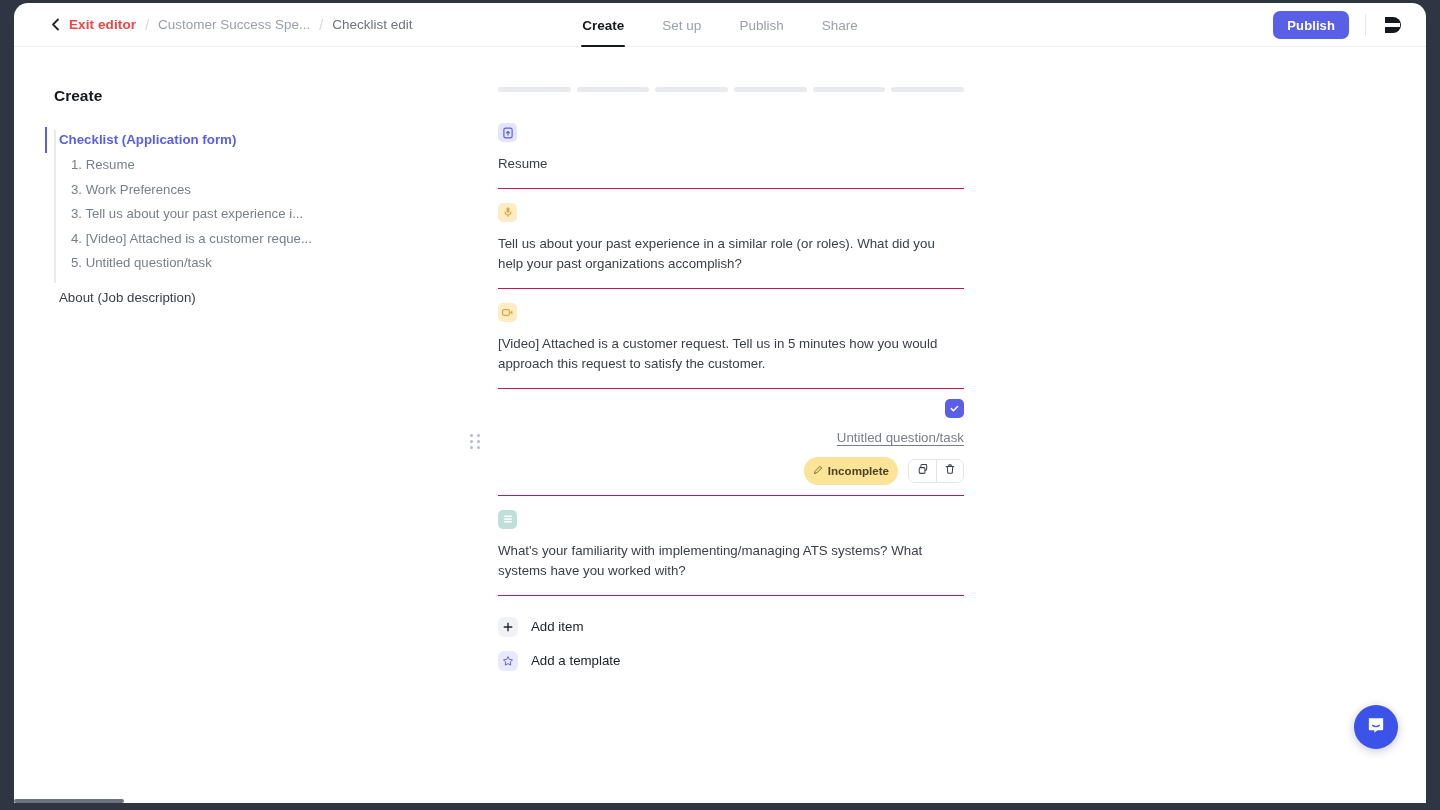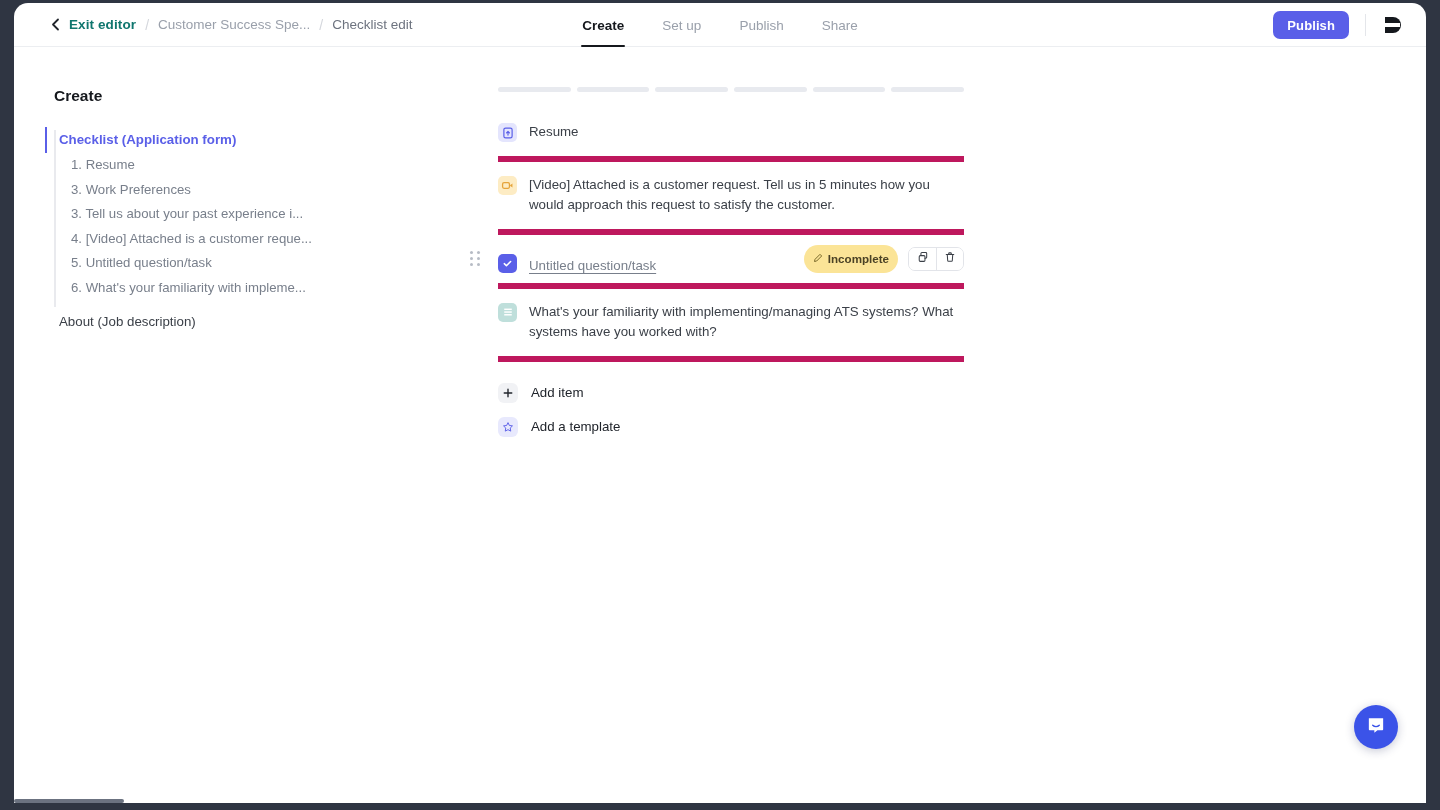--- a/index.html
+++ b/index.html
@@ -33,21 +33,21 @@
     white-space: nowrap;
   }
   .chev-back {
     width: 14px; height: 14px;
     display: inline-flex; align-items: center; justify-content: center;
     color: #20242b;
     margin-right: -2px;
   }
   .chev-back svg { display: block; }
   .exit-editor {
-    font-size: 13.5px; font-weight: bold; color: #0f766e; letter-spacing: .1px;
+    font-size: 13.5px; font-weight: bold; color: #ef4444; letter-spacing: .1px;
   }
   .crumb-sep { color: #d4d7dd; font-size: 14px; }
   .crumb-muted { color: #9aa0ab; font-size: 13.5px; }
   .crumb-current { color: #6d737f; font-size: 13.5px; }
 
   .tabs {
     position: absolute; left: 0; right: 0; top: 0;
     height: 44px;
     display: flex; align-items: center; justify-content: center;
     gap: 36px;
@@ -149,23 +149,24 @@
   .progress .seg {
     flex: 1; height: 5px; border-radius: 3px; background: #e8eaef;
   }
 
   
   .todo-row {
     position: relative;
     display: flex; align-items: flex-start;
     gap: 12px;
     padding: 13px 0 13px 0;
-    border-bottom: 6px solid #be185d;
+    border-bottom: 1px solid #be185d;
     min-height: 41px;
     cursor: pointer;
+    flex-direction: column;
   }
   .todo-row .icon-box {
     width: 19px; height: 19px; border-radius: 5px;
     flex: 0 0 19px;
     display: flex; align-items: center; justify-content: center;
     margin-top: 1px;
   }
   .icon-indigo { background: #e4e5fd; color: #5a5fe8; }
   .icon-amber  { background: #fdecc4; color: #e5a43b; }
   .icon-teal   { background: #bfdfdb; color: #ffffff; }
@@ -299,21 +300,20 @@
       <div class="sidebar-title">Create</div>
 
       <div class="nav-group">
         <div class="nav-item-main">Checklist (Application form)</div>
         <div class="sub-list">
           <div class="nav-sub">1. Resume</div>
           <div class="nav-sub">3. Work Preferences</div>
           <div class="nav-sub">3. Tell us about your past experience i...</div>
           <div class="nav-sub">4. [Video] Attached is a customer reque...</div>
           <div class="nav-sub">5. Untitled question/task</div>
-          <div class="nav-sub">6. What's your familiarity with impleme...</div>
         </div>
         <div class="nav-item-about">About (Job description)</div>
       </div>
     </div>
 
     <div class="main">
 
 
       <div class="progress">
         <span class="seg"></span>
@@ -330,20 +330,30 @@
           <span class="icon-box icon-indigo">
             <svg width="12" height="12" viewBox="0 0 14 14" fill="none">
               <rect x="2.2" y="1.2" width="9.6" height="11.6" rx="2" stroke="currentColor" stroke-width="1.4"></rect>
               <path d="M7 9.4V5.2M7 5.2L5.3 6.9M7 5.2L8.7 6.9" stroke="currentColor" stroke-width="1.4" stroke-linecap="round" stroke-linejoin="round"></path>
             </svg>
           </span>
           <span class="todo-text">Resume</span>
         </div>
 
 
+        <div class="todo-row">
+          <span class="icon-box icon-amber">
+            <svg width="12" height="12" viewBox="0 0 14 14" fill="none">
+              <rect x="5.3" y="1.8" width="3.4" height="6" rx="1.7" fill="currentColor"></rect>
+              <path d="M3.6 7.1a3.4 3.4 0 0 0 6.8 0" stroke="currentColor" stroke-width="1.3" stroke-linecap="round"></path>
+              <path d="M7 10.6v1.6" stroke="currentColor" stroke-width="1.3" stroke-linecap="round"></path>
+            </svg>
+          </span>
+          <span class="todo-text">Tell us about your past experience in a similar role (or roles). What did you help your past organizations accomplish?</span>
+        </div>
 
         <div class="todo-row">
           <span class="icon-box icon-amber">
             <svg width="13" height="13" viewBox="0 0 14 14" fill="none">
               <rect x="1.7" y="4" width="7.4" height="6" rx="1.6" stroke="currentColor" stroke-width="1.4"></rect>
               <path d="M9.8 6.6l2.5-1.7v4.2l-2.5-1.7z" fill="currentColor"></path>
             </svg>
           </span>
           <span class="todo-text">[Video] Attached is a customer request. Tell us in 5 minutes how you would approach this request to satisfy the customer.</span>
         </div>

